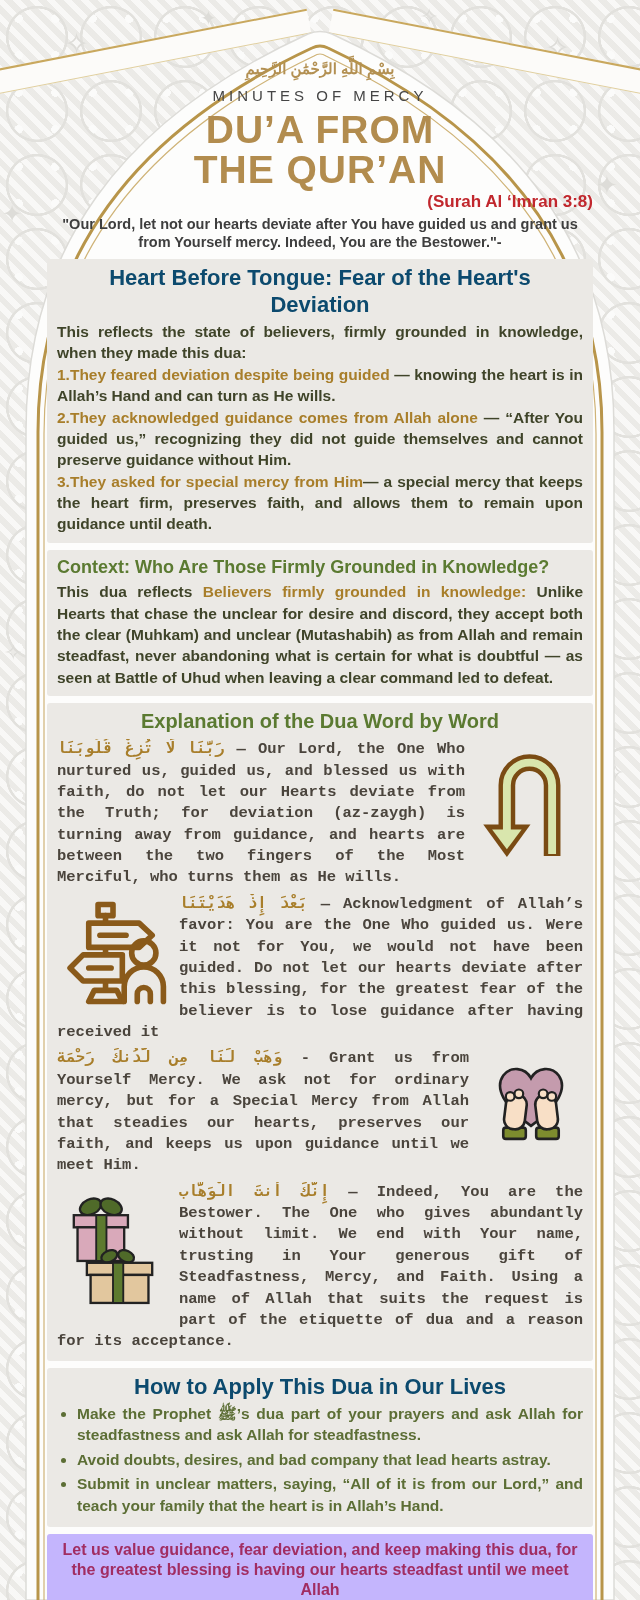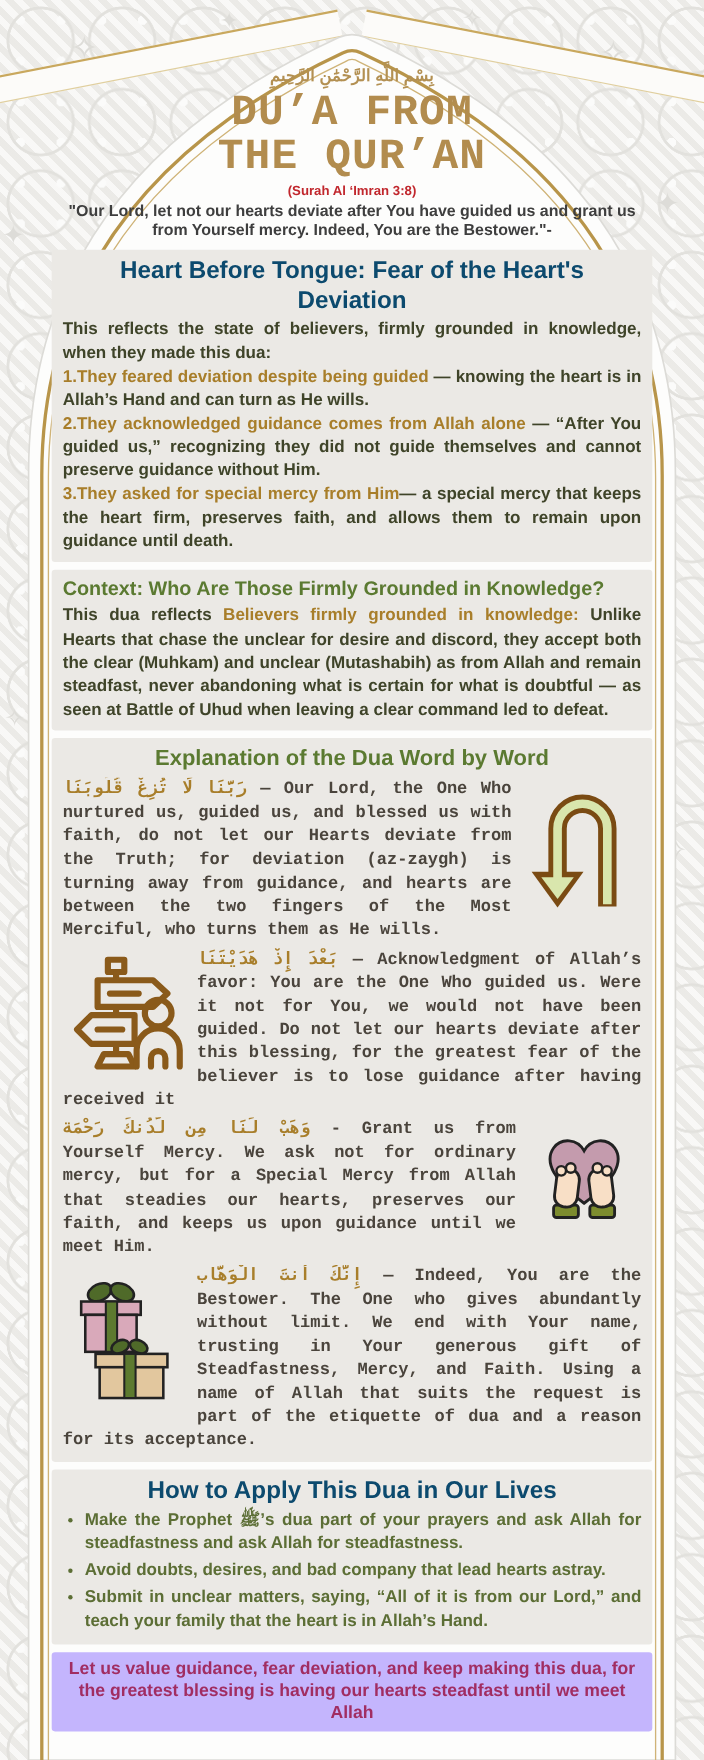--- a/index.html
+++ b/index.html
@@ -26,28 +26,28 @@
   .chevron.left{width:330px;left:-18px;top:40px;transform:rotate(-11deg);}
   .chevron.right{width:330px;right:-18px;top:40px;transform:rotate(11deg);}
   .arch{position:absolute;inset:0;z-index:2;}
   .content{
     position:absolute;z-index:3;left:47px;right:47px;top:60px;
     text-align:center;
   }
   .bismillah{font-size:15px;color:#b39052;font-weight:700;}
   .brand{font-size:15px;letter-spacing:4px;color:#454545;margin-top:9px;}
   .title{
-    font-family:Liberation Mono, monospace;font-weight:700;color:#b28c4e;
+    font-family:Liberation Sans, sans-serif;font-weight:700;color:#b28c4e;
     font-size:39px;line-height:1.02;letter-spacing:1px;margin-top:6px;
   }
   .dua-ar{
     direction:rtl;font-weight:700;color:#9d3367;font-size:23px;
     line-height:1.5;margin-top:10px;
   }
-  .ref{color:#c1272d;font-weight:700;font-size:12px;margin-top:2px;}
+  .ref{color:#c1272d;font-weight:700;font-size:17px;margin-top:2px;text-align:right;}
   .translation{color:#3e3e3e;font-weight:700;font-size:14.5px;line-height:1.3;margin-top:3px;}
   .section{
     background:#ebe9e5;border-radius:3px;margin-top:7px;
     padding:6px 10px 8px;text-align:justify;
   }
   .h-gold{color:#0c4a6e;font-weight:700;font-size:22px;text-align:center;line-height:1.2;margin:0 0 3px;}
   .h-green{color:#5b7a31;font-weight:700;font-size:18px;text-align:left;line-height:1.25;margin:0 0 3px;}
   .h-green-lg{color:#5b7a31;font-weight:700;font-size:20px;text-align:center;line-height:1.25;margin:0 0 4px;}
   .body-olive{color:#3f4429;font-weight:700;font-size:15.5px;line-height:1.38;}
   .body-taupe{color:#4a443c;font-weight:700;font-size:15.5px;line-height:1.38;}
@@ -83,20 +83,21 @@
 
 <svg class="arch" width="640" height="1600" viewBox="0 0 640 1600">
   <path d="M26 1600 L26 430 C26 250 120 120 308 34 Q320 29 332 34 C520 120 614 250 614 430 L614 1600 Z" fill="#fdfdfc" stroke="#dcdbd7" stroke-width="1.5"></path>
   <path d="M38 1600 L38 432 C38 262 128 134 312 48 Q320 44 328 48 C512 134 602 262 602 432 L602 1600" fill="none" stroke="#b8954a" stroke-width="3"></path>
   <path d="M44 1600 L44 434 C44 268 134 142 314 56 Q320 52 326 56 C506 142 596 268 596 434 L596 1600" fill="none" stroke="#cfb377" stroke-width="1.2"></path>
 </svg>
 
 <div class="content">
 
   <div class="bismillah">بِسْمِ اللَّهِ الرَّحْمَٰنِ الرَّحِيمِ</div>
+  <div class="brand">MINUTES OF MERCY</div>
   <div class="title">
     <span>DU’A FROM</span><br>
     <span>THE QUR’AN</span>
   </div>
   <div class="ref">(Surah Al ‘Imran 3:8)</div>
   <div class="translation">"Our Lord, let not our hearts deviate after You have guided us and grant us from Yourself mercy. Indeed, You are the Bestower."-</div>
 
   <div class="section">
     <div class="h-gold">Heart Before Tongue: Fear of the Heart's Deviation</div>
     <div class="body-olive">

